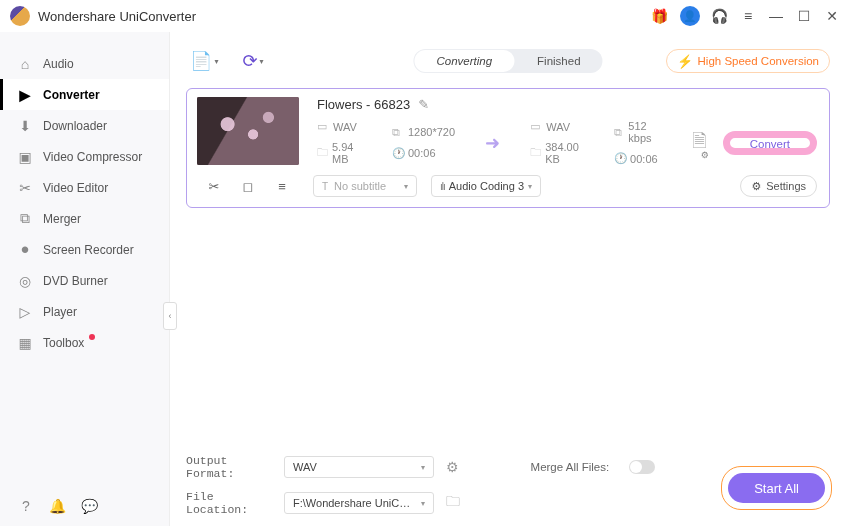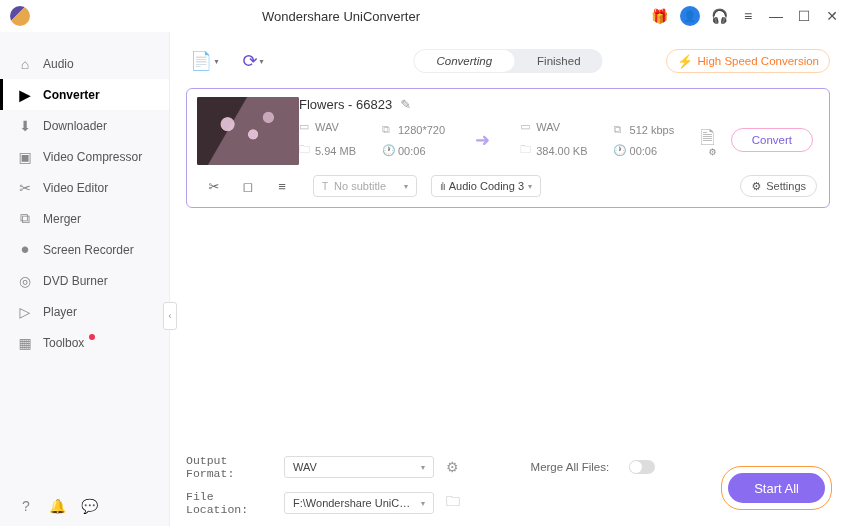--- a/index.html
+++ b/index.html
@@ -1,18 +1,18 @@
 <!DOCTYPE html>
 <html><head>
 <meta charset="utf-8">
 <style>
 * { box-sizing: border-box; margin: 0; padding: 0; }
 body { font-family: -apple-system, "Segoe UI", Arial, sans-serif; font-size: 12px; color: #333; background: #fff; width: 850px; height: 526px; overflow: hidden; }
 .app { display: flex; flex-direction: column; height: 100%; }
-.titlebar { height: 32px; display: flex; align-items: center; padding: 0 10px; gap: 8px; text-align: center; }
+.titlebar { height: 32px; display: flex; align-items: center; padding: 0 10px; gap: 8px; }
 .logo { width: 20px; height: 20px; border-radius: 50%; background: linear-gradient(135deg, #5b4ba3 40%, #e6a84a 40%); }
 .title-text { font-size: 13px; color: #333; flex: 1; }
 .titlebar-actions { display: flex; gap: 12px; align-items: center; }
 .tb-icon { width: 16px; height: 16px; display: flex; align-items: center; justify-content: center; color: #555; font-size: 14px; cursor: pointer; }
 .tb-user { width: 20px; height: 20px; border-radius: 50%; background: #2a7ee8; display: flex; align-items: center; justify-content: center; color: #fff; font-size: 11px; }
 .red { color: #e35; }
 
 .body { flex: 1; display: flex; position: relative; min-height: 0; }
 .sidebar { width: 170px; background: #f8f8fa; border-right: 1px solid #eee; display: flex; flex-direction: column; }
 .nav { flex: 1; padding-top: 16px; }
@@ -30,35 +30,35 @@
 .toolbar { height: 38px; display: flex; align-items: center; gap: 16px; position:relative; }
 .tl-btn { font-size: 18px; color: #6a4fd2; cursor: pointer; padding: 0 4px; display:flex;align-items:center;gap:2px;}
 .tl-caret { font-size: 8px; color:#777; }
 .tabs-seg { margin-left: auto; margin-right: auto; position:absolute; left:50%; transform:translateX(-50%); display: flex; background: #eceef2; border-radius: 14px; height: 24px; font-size: 11.5px; overflow:hidden;}
 .tab { padding: 0 22px; display: flex; align-items: center; color: #555; cursor: pointer; }
 .tab.active { background: #fff; border-radius: 14px; margin:1px; color:#444;font-style:italic;}
 .hs-btn { margin-left:auto; border: 1px solid #ffd5b0; color: #ff7a2a; border-radius: 14px; height: 24px; padding: 0 10px; font-size: 11.5px; cursor: pointer; display:flex;align-items:center;gap:4px; }
 .hs-bolt { color: #ff7a2a; font-size:13px; }
 
 .filecard { margin-top: 8px; border: 1.5px solid #b5a0ee; border-radius: 6px; padding: 8px 12px 10px 10px; }
-.fc-top { display: flex; }
+.fc-top { display: flex; gap: 18px; }
 .thumb { width: 102px; height: 68px; background:#6b4f56; border-radius:2px; overflow:hidden; position:relative; }
 .thumb::after{content:"";position:absolute;inset:0;background:radial-gradient(circle at 30% 40%,rgba(233,200,220,.9) 0 8%,transparent 9%),radial-gradient(circle at 55% 55%,rgba(233,200,220,.9) 0 7%,transparent 8%),radial-gradient(circle at 70% 30%,rgba(233,200,220,.7) 0 6%,transparent 7%),linear-gradient(120deg,#3a2c30 0 35%,transparent 36%),#7a5f6a;}
 .fc-meta { flex:1; display:flex;flex-direction:column; }
 .fc-title { display:flex;align-items:center;gap:8px;color:#333;font-size:13px;margin-bottom:8px;}
 .edit-ic { color:#999;cursor:pointer;font-size:13px;}
 .fc-grid { display:flex; gap: 26px; align-items:center; }
 .col { display:flex;flex-direction:column;gap:8px; font-size:11px;color:#888;}
 .cell { display:flex;align-items:center;gap:4px;}
 .mini-ic { font-size:11px;color:#bbb;width:12px;display:inline-block;}
 .arrow-box { color:#b8a4f0;font-size:18px;padding:0 4px;}
 .fc-right { display:flex;align-items:center;gap:16px; }
 .doc-settings-ic { color:#aaa;font-size:18px;cursor:pointer; position:relative;}
 .doc-settings-ic::after{content:"⚙";position:absolute;font-size:9px;right:-2px;bottom:-2px;color:#888;}
-.convert-btn { border:1px solid #f9a8d4;color:#7b5fe0;background:#fff;border-radius:14px;height:24px;padding:0 20px;font-size:11.5px;cursor:pointer;}
+.convert-btn { border:7px solid #f9a8d4;color:#7b5fe0;background:#fff;border-radius:14px;height:24px;padding:0 20px;font-size:11.5px;cursor:pointer;}
 .fc-bot { display:flex;align-items:center;gap:14px;margin-top:10px; }
 .small-ic { width:16px;text-align:center;color:#666;font-size:13px;cursor:pointer;}
 .dd { border:1px solid #ddd;border-radius:4px;height:22px;font-size:11px;color:#888;display:flex;align-items:center;padding:0 8px;gap:6px;cursor:pointer;background:#fff;}
 .dd .caret{font-size:8px;color:#999;margin-left:auto;}
 .dd.sub{width:104px;color:#aaa;}
 .dd.audio{color:#444;gap:4px;}
 .eq-ic{letter-spacing:-1px;font-size:10px;color:#777;}
 .settings-pill{border:1px solid #ddd;border-radius:11px;height:22px;padding:0 10px;font-size:11px;color:#555;display:flex;align-items:center;gap:5px;cursor:pointer;margin-left:auto;}
 
 .bottom-bar { margin-top:auto; display:flex; flex-direction:column; gap:10px; padding-top:10px; font-size:11.5px;color:#666;}

